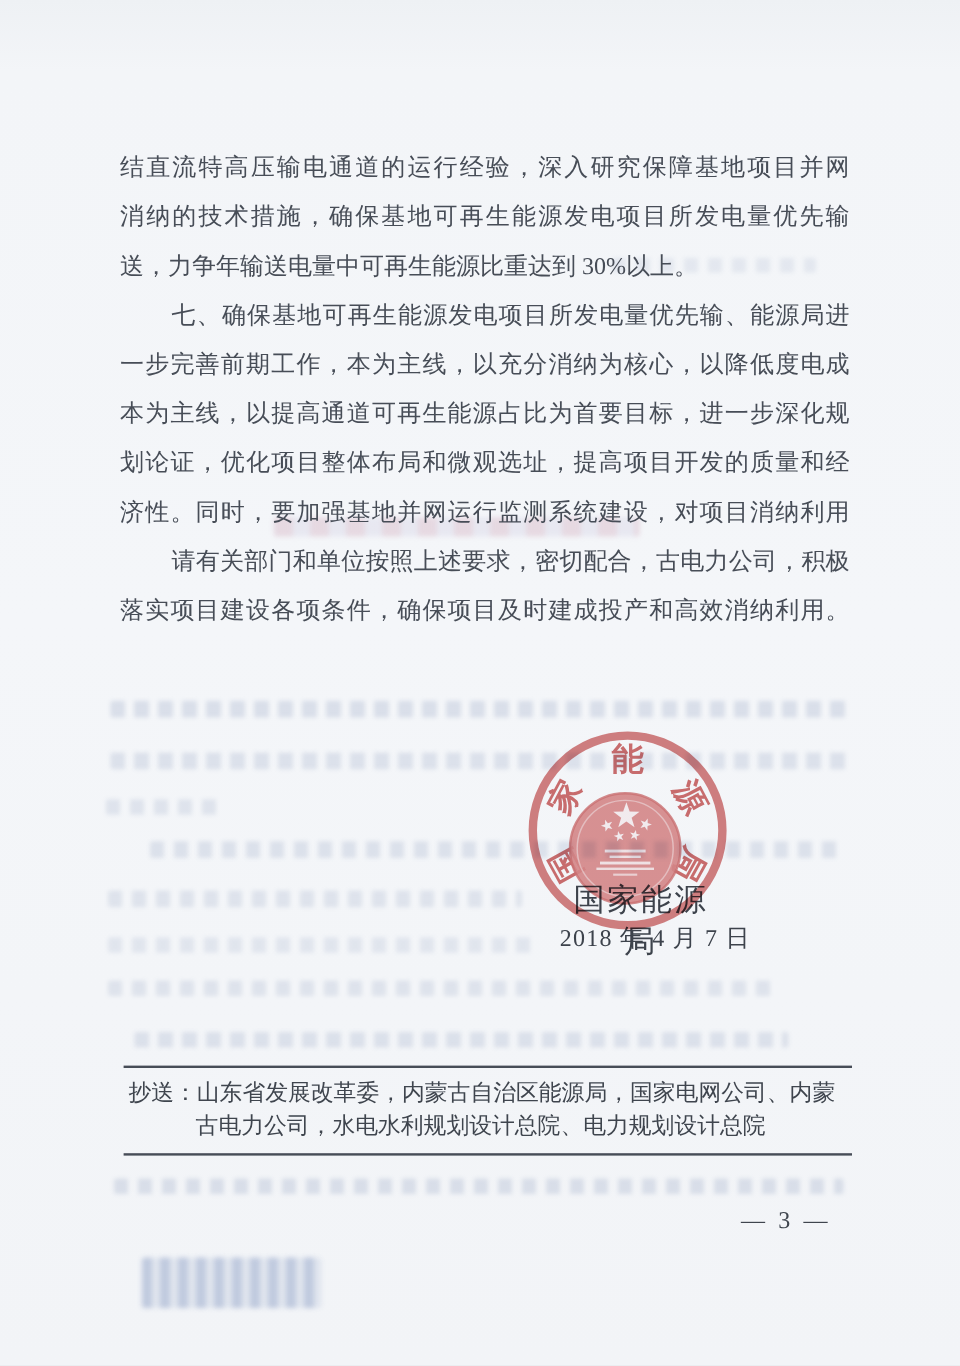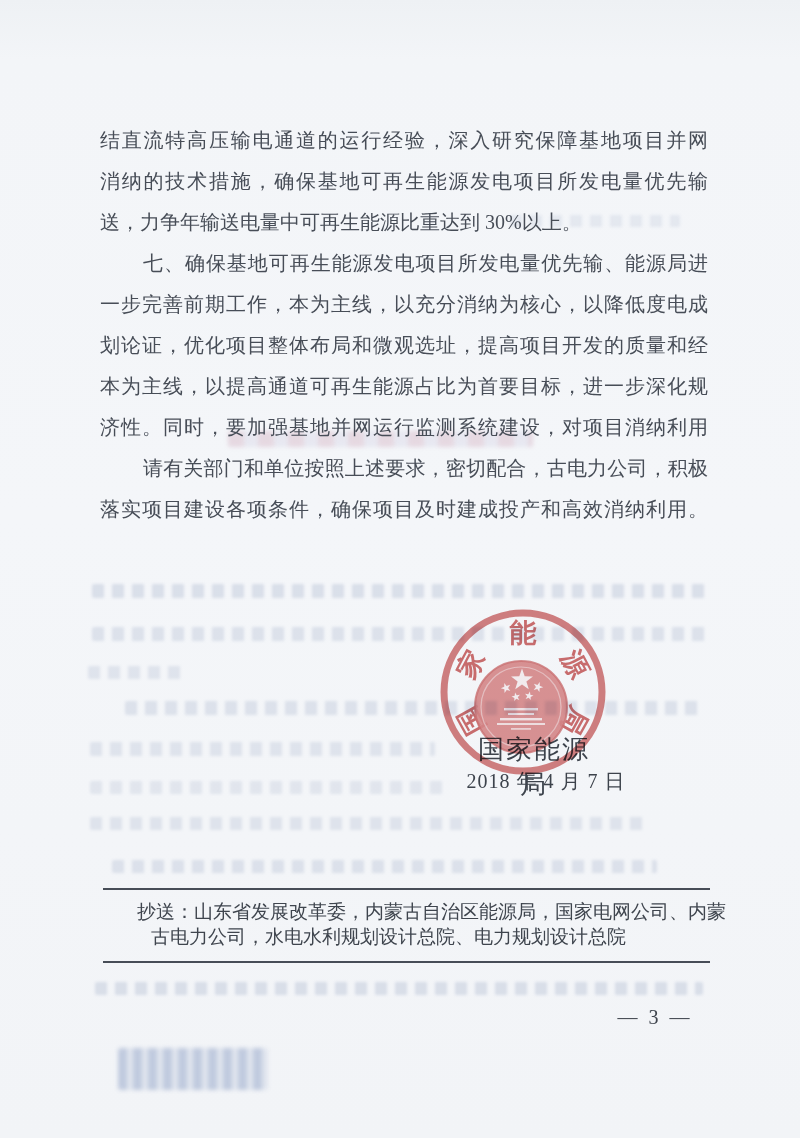--- a/index.html
+++ b/index.html
@@ -53,22 +53,22 @@
     position:absolute;left:103px;top:888px;width:607px;
     border-top:2px solid #474d57;
     border-bottom:2px solid #474d57;
     padding:8px 0 9px 0;
     z-index:2;
   }
   .cc-line{
     font-size:19px;line-height:27px;color:#3f454e;
     white-space:nowrap;
   }
-  .cc-line1{margin-left:34px;width:580px;text-align:justify;text-align-last:justify;}
-  .cc-line2{margin-left:48px;font-family:Liberation Mono, monospace;}
+  .cc-line1{margin-left:4px;width:580px;text-align:justify;text-align-last:justify;}
+  .cc-line2{margin-left:60px;}
   
   .page-num{
     position:absolute;left:600px;top:1006px;width:110px;
     text-align:center;
     font-size:20px;letter-spacing:3px;color:#3f454e;z-index:2;
   }
   
   .bleed{
     position:absolute;z-index:1;pointer-events:none;
     background:repeating-linear-gradient(90deg,
@@ -103,22 +103,22 @@
   <div class="bleed" style="left:112px;top:860px;width:545px;height:13px;opacity:.45;"></div>
   <div class="bleed" style="left:95px;top:982px;width:608px;height:13px;opacity:.5;"></div>
   <div class="bleed blob" style="left:118px;top:1048px;width:150px;height:42px;opacity:.8;"></div>
 
   <div class="body-text">
     <div class="line">结直流特高压输电通道的运行经验，深入研究保障基地项目并网</div>
     <div class="line">消纳的技术措施，确保基地可再生能源发电项目所发电量优先输</div>
     <div class="line short">送，力争年输送电量中可再生能源比重达到 30%以上。</div>
     <div class="line indent">七、确保基地可再生能源发电项目所发电量优先输、能源局进</div>
     <div class="line">一步完善前期工作，本为主线，以充分消纳为核心，以降低度电成</div>
+    <div class="line">本为主线，以提高通道可再生能源占比为首要目标，进一步深化规</div>
     <div class="line">划论证，优化项目整体布局和微观选址，提高项目开发的质量和经</div>
-    <div class="line">本为主线，以提高通道可再生能源占比为首要目标，进一步深化规</div>
     <div class="line">济性。同时，要加强基地并网运行监测系统建设，对项目消纳利用</div>
     <div class="line indent">请有关部门和单位按照上述要求，密切配合，古电力公司，积极</div>
     <div class="line">落实项目建设各项条件，确保项目及时建成投产和高效消纳利用。</div>
   </div>
 
   <div class="sign-name">国家能源局</div>
   <div class="sign-date">2018 年 4 月 7 日</div>
 
   <svg class="seal" viewBox="0 0 176 176" aria-hidden="true">
     <defs>

